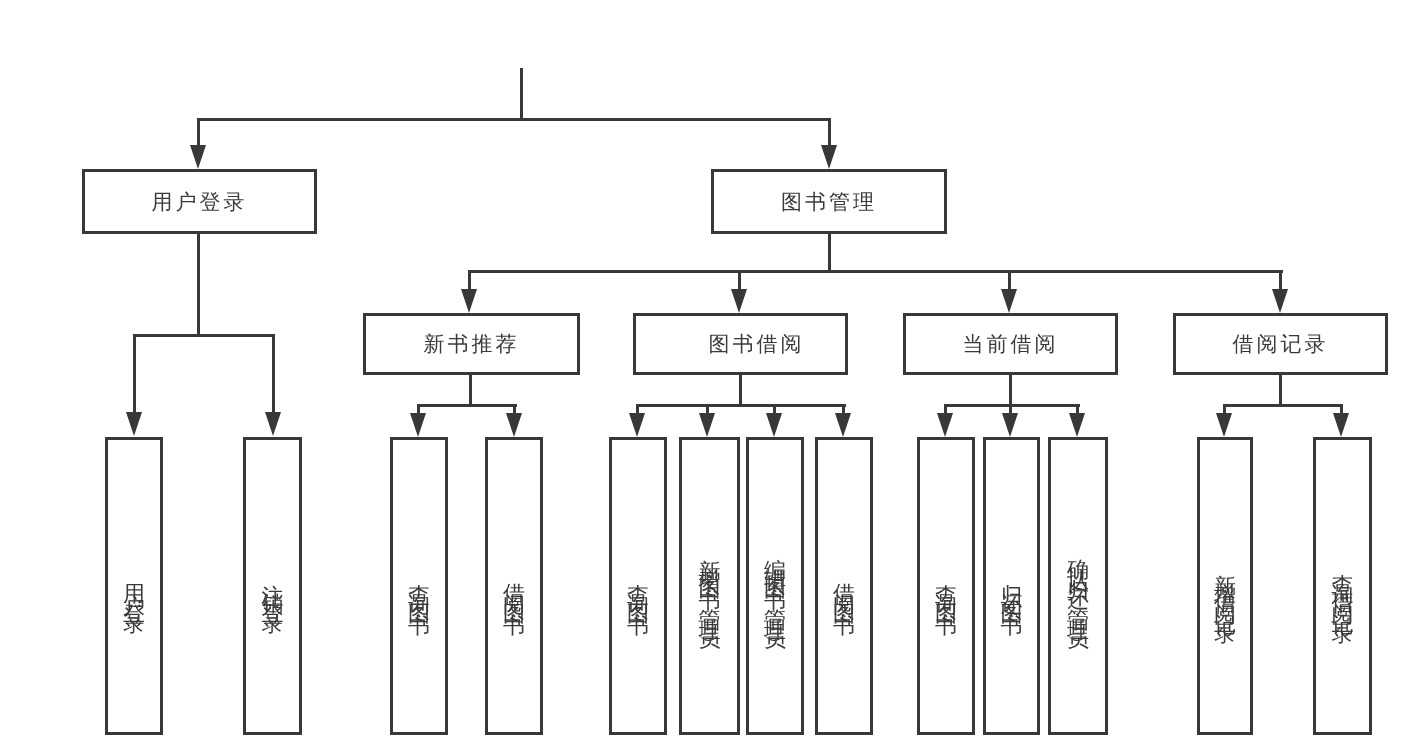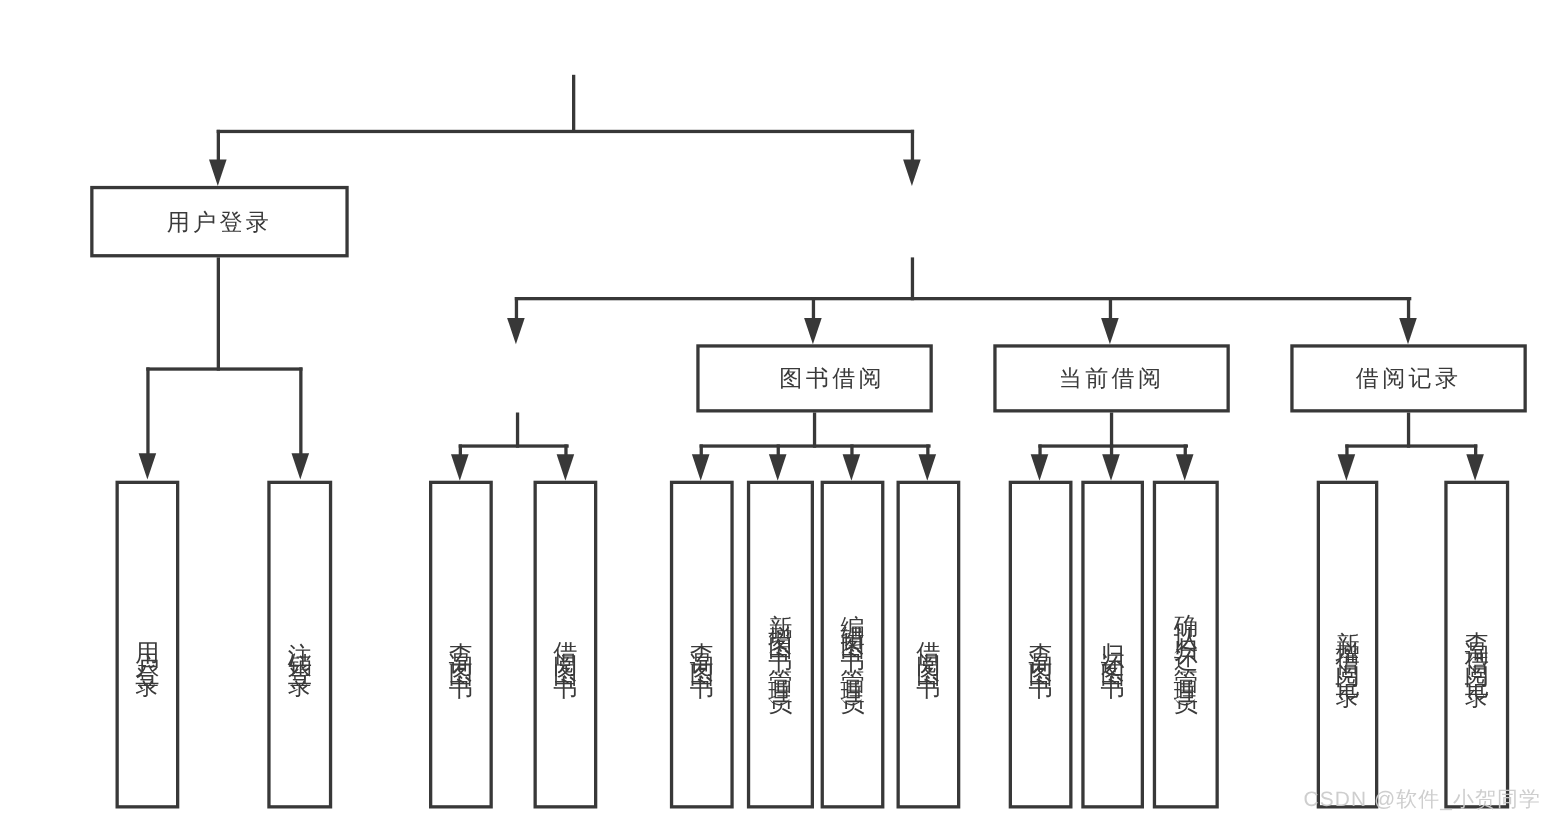--- a/index.html
+++ b/index.html
@@ -39,39 +39,45 @@
   <div class="line" style="left:520px; top:68px; width:3px; height:52px;"></div>
   <div class="line" style="left:197px; top:118px; width:634px; height:3px;"></div>
   <div class="line" style="left:197px; top:118px; width:3px; height:30px;"></div>
   <div class="arrowhead" style="left:190px; top:145px;"></div>
   <div class="line" style="left:828px; top:118px; width:3px; height:30px;"></div>
   <div class="arrowhead" style="left:821px; top:145px;"></div>
 
   <div class="box" style="left:82px; top:169px; width:235px; height:65px;">
     <span class="h-label">用户登录</span>
   </div>
+  <div class="box" style="left:711px; top:169px; width:236px; height:65px;">
+    <span class="h-label">图书管理</span>
+  </div>
 
   <div class="line" style="left:197px; top:234px; width:3px; height:103px;"></div>
   <div class="line" style="left:133px; top:334px; width:142px; height:3px;"></div>
   <div class="line" style="left:133px; top:334px; width:3px; height:80px;"></div>
   <div class="arrowhead" style="left:126px; top:412px;"></div>
   <div class="line" style="left:272px; top:334px; width:3px; height:80px;"></div>
   <div class="arrowhead" style="left:265px; top:412px;"></div>
 
   <div class="line" style="left:828px; top:234px; width:3px; height:39px;"></div>
   <div class="line" style="left:468px; top:270px; width:815px; height:3px;"></div>
   <div class="line" style="left:468px; top:270px; width:3px; height:20px;"></div>
   <div class="arrowhead" style="left:461px; top:289px;"></div>
   <div class="line" style="left:738px; top:270px; width:3px; height:20px;"></div>
   <div class="arrowhead" style="left:731px; top:289px;"></div>
   <div class="line" style="left:1008px; top:270px; width:3px; height:20px;"></div>
   <div class="arrowhead" style="left:1001px; top:289px;"></div>
   <div class="line" style="left:1279px; top:270px; width:3px; height:20px;"></div>
   <div class="arrowhead" style="left:1272px; top:289px;"></div>
 
+  <div class="box" style="left:363px; top:313px; width:217px; height:62px;">
+    <span class="h-label">新书推荐</span>
+  </div>
   <div class="box" style="left:633px; top:313px; width:215px; height:62px;padding-left:32px;">
     <span class="h-label">图书借阅</span>
   </div>
   <div class="box" style="left:903px; top:313px; width:215px; height:62px;text-align:right;">
     <span class="h-label">当前借阅</span>
   </div>
   <div class="box" style="left:1173px; top:313px; width:215px; height:62px;text-align:center;">
     <span class="h-label">借阅记录</span>
   </div>
 
@@ -146,15 +152,14 @@
     <span class="v-label">确认归还（管理员）</span>
   </div>
 
   <div class="box" style="left:1197px; top:437px; width:56px; height:298px;">
     <span class="v-label">新增借阅记录</span>
   </div>
   <div class="box" style="left:1313px; top:437px; width:59px; height:298px;">
     <span class="v-label">查询借阅记录</span>
   </div>
 
-  <div class="watermark">CSDN @软件_小贺同学</div>
 
 </div>
 
 </body></html>

